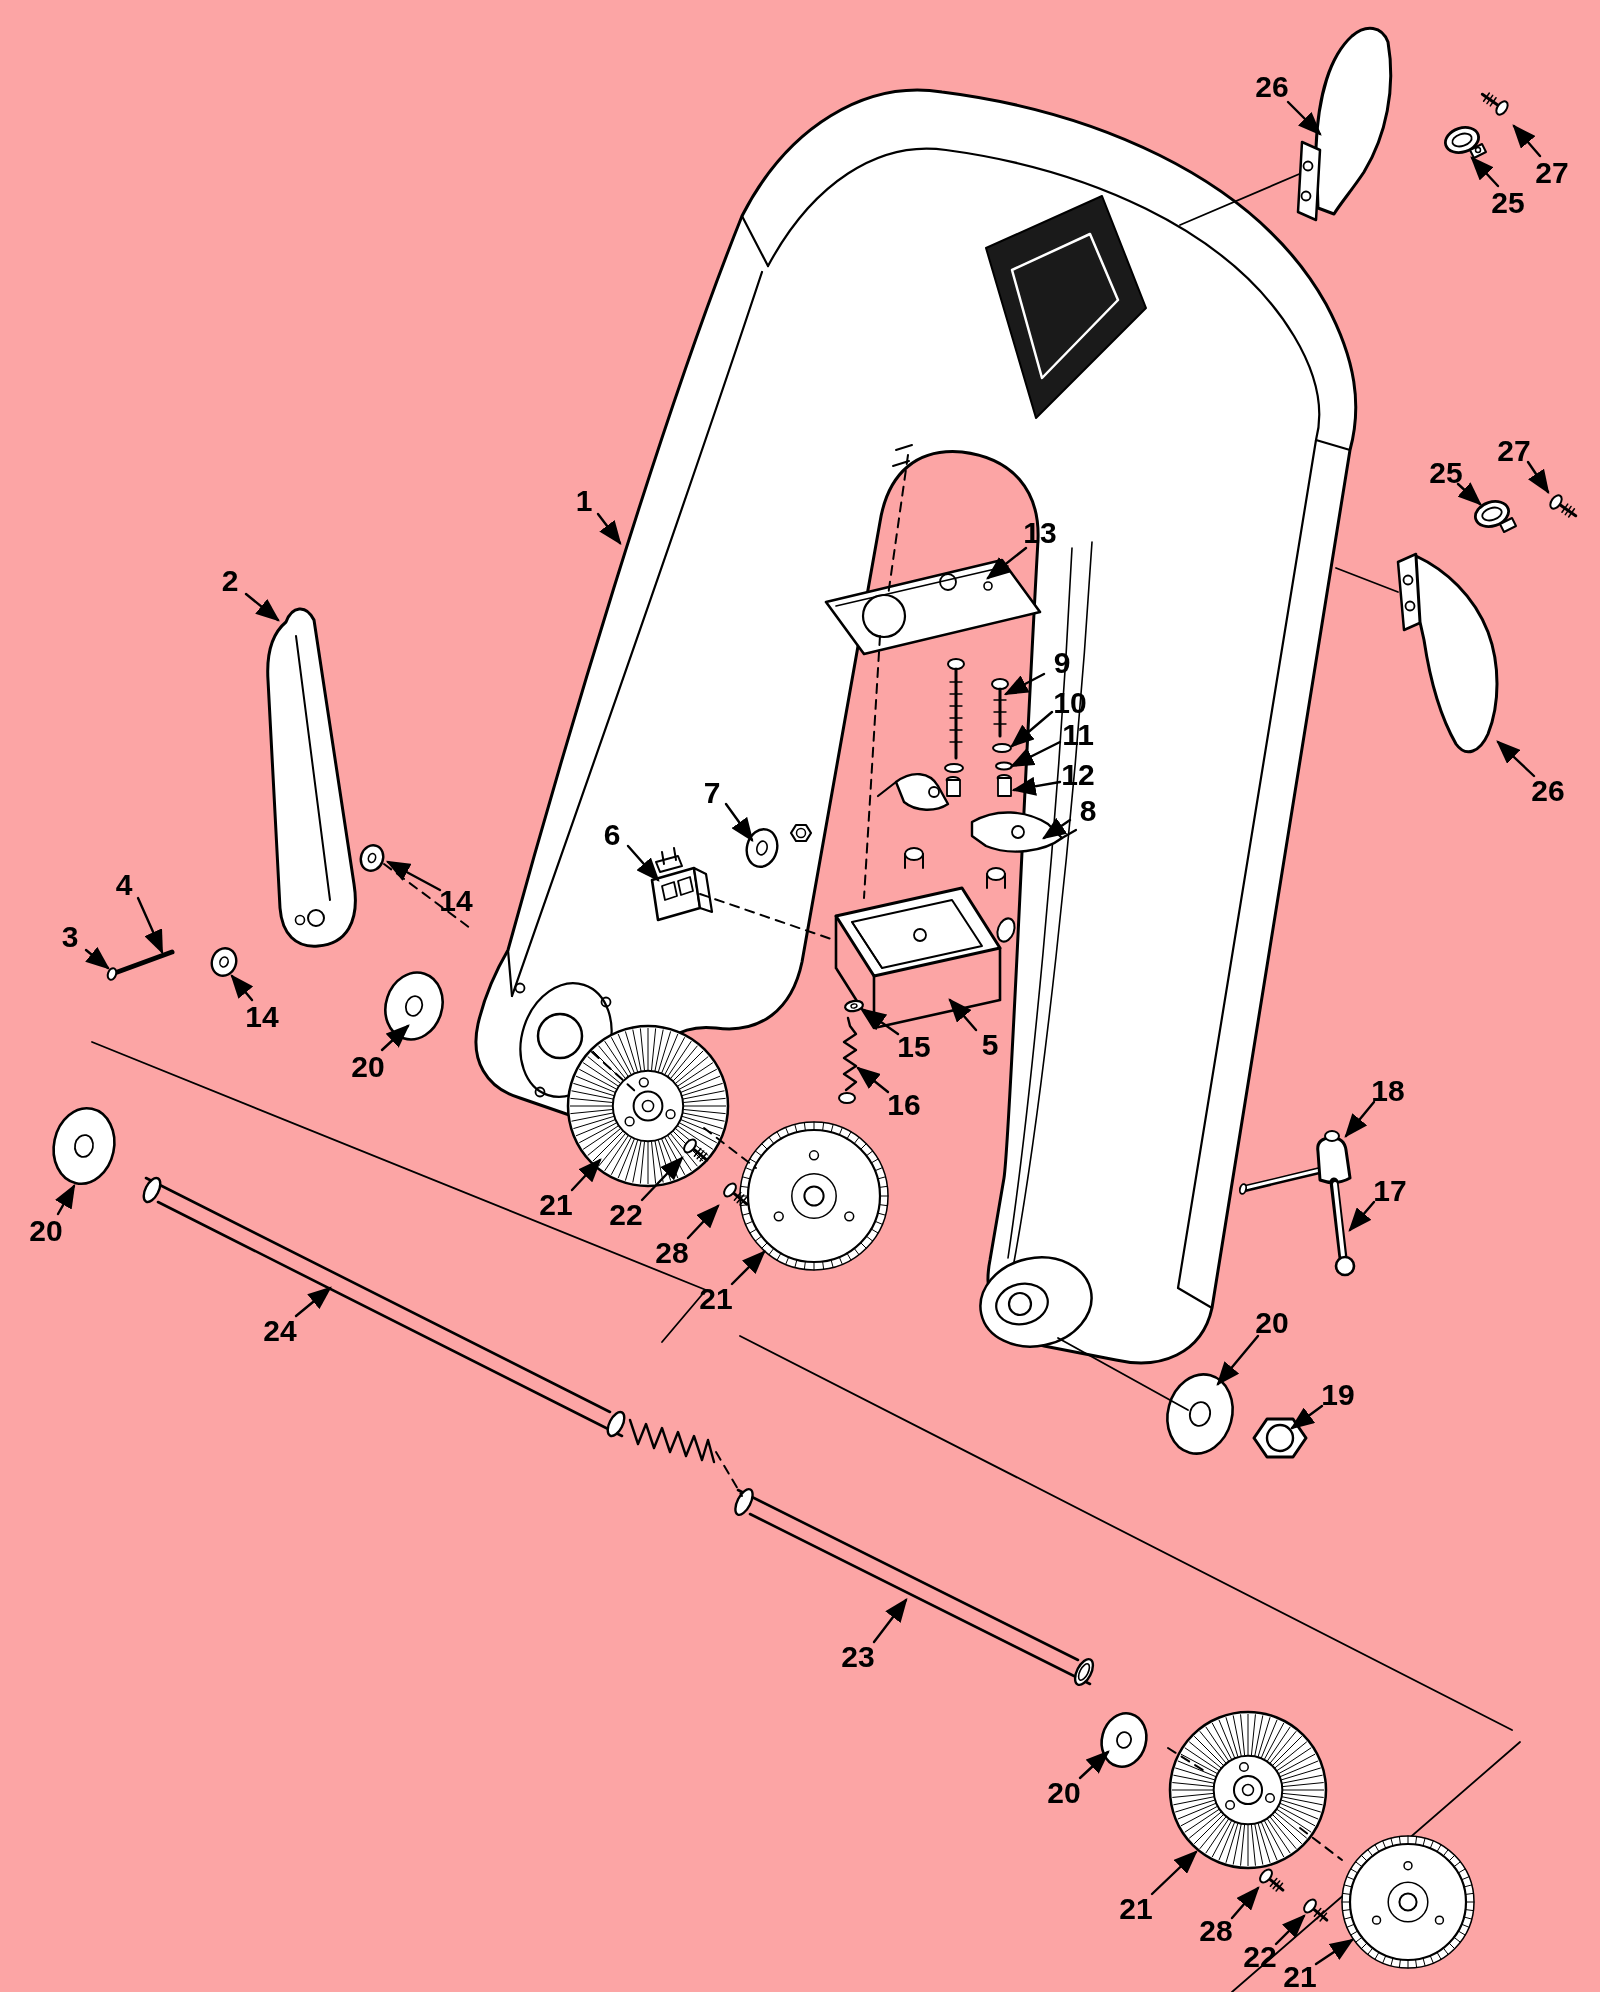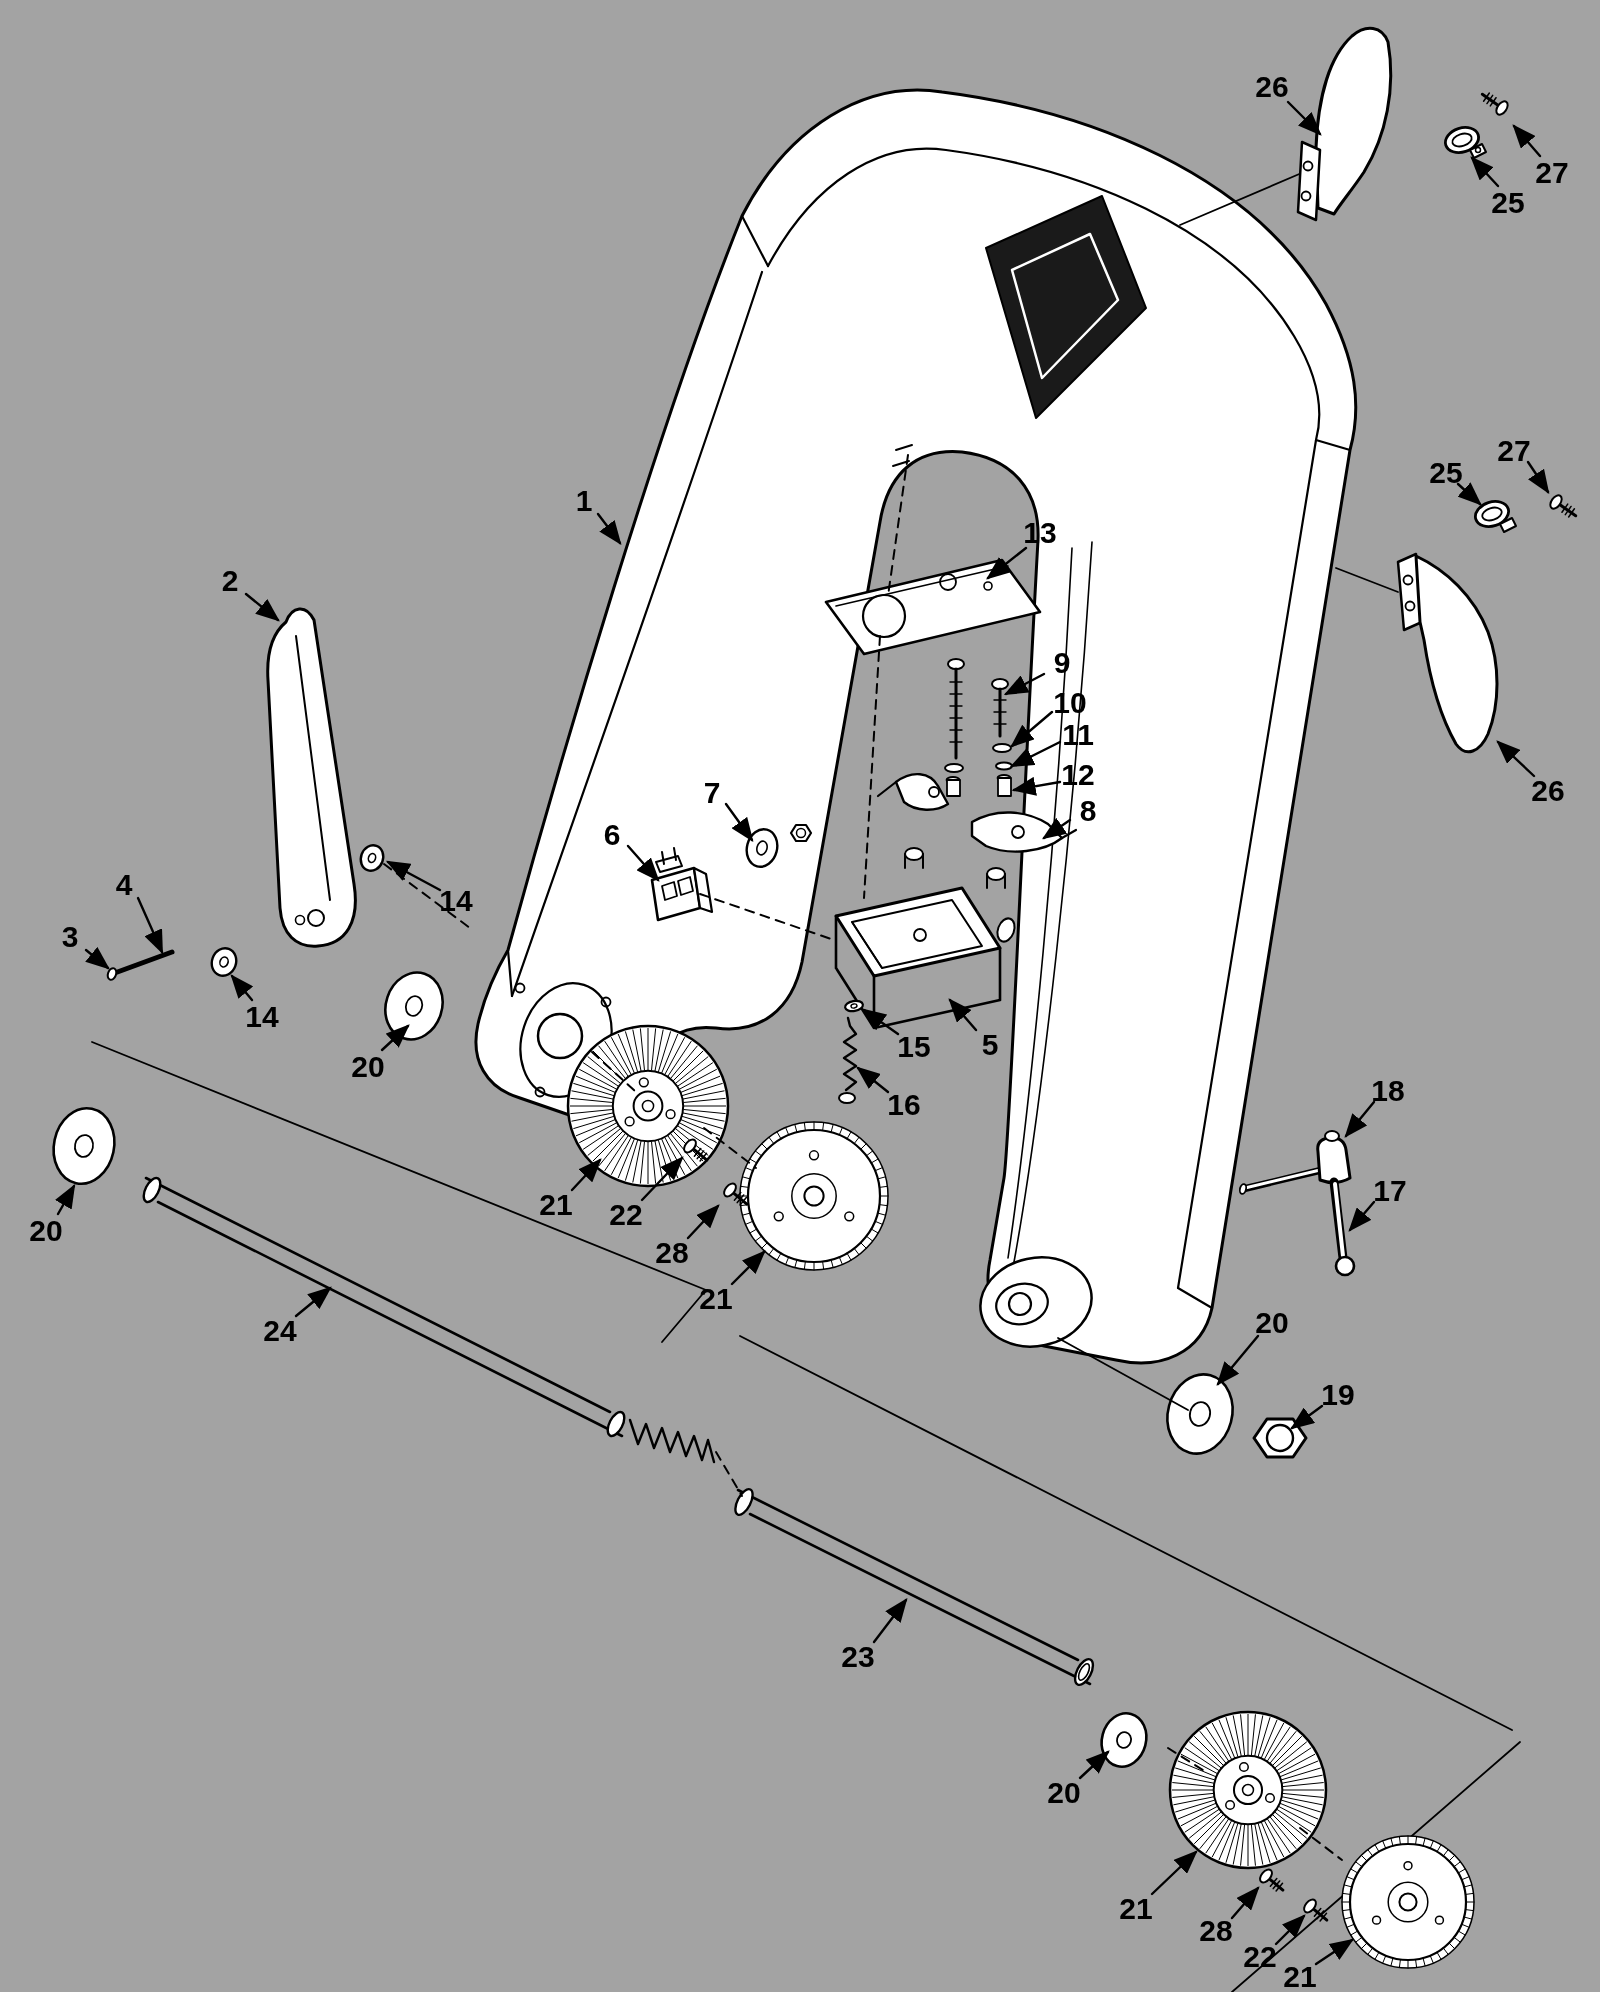--- a/index.html
+++ b/index.html
@@ -1,16 +1,16 @@
 <!DOCTYPE html>
 <html><head>
 <meta charset="utf-8">
 <style>
   html,body{margin:0;padding:0;background:#ffffff}
-  .page{position:relative;width:1600px;height:1992px;background:#a3a3a3;overflow:hidden;
+  .page{position:relative;width:1600px;height:1992px;background:#fca5a5;overflow:hidden;
         font-family:"Liberation Sans",sans-serif}
   .page svg{position:absolute;left:0;top:0;stroke-linecap:round;stroke-linejoin:round}
   .callout{font-family:"Liberation Sans",sans-serif;font-weight:bold;font-size:30px;
            fill:#000;text-anchor:middle}
 </style>
 </head>
 <body>
 
 <div class="page">
 <svg id="diagram-svg" width="1600" height="1992" viewBox="0 0 1600 1992">

